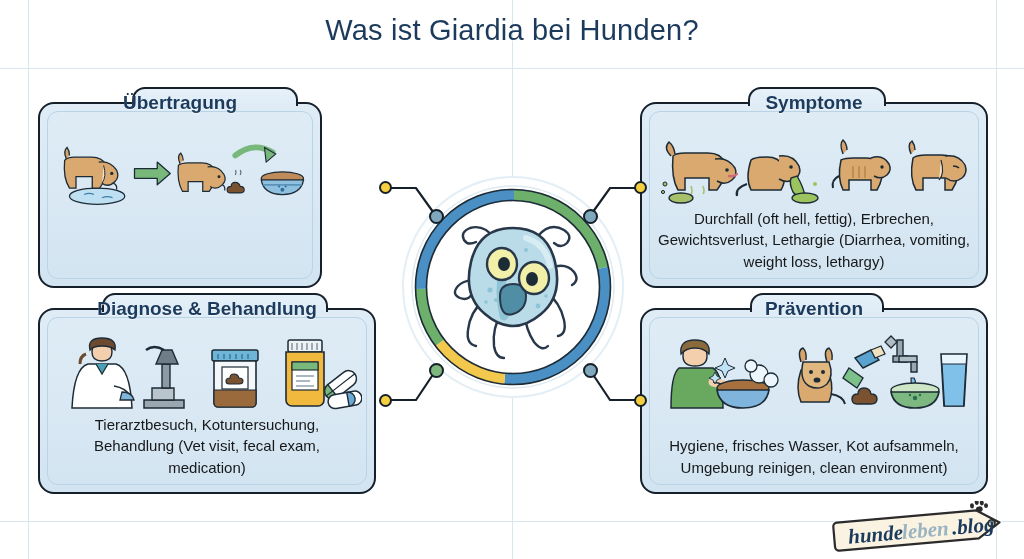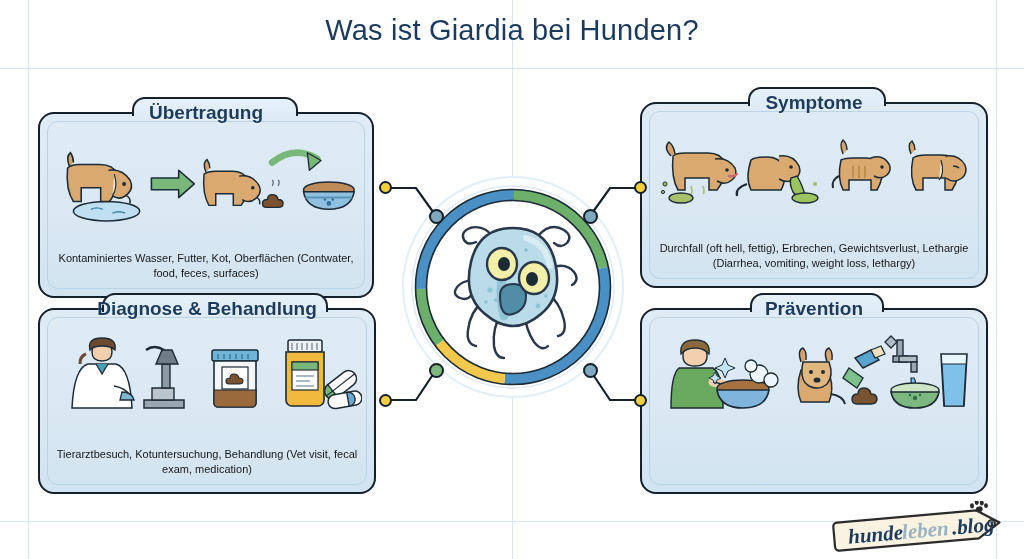--- a/index.html
+++ b/index.html
@@ -59,21 +59,21 @@
     position:absolute;left:0;right:0;top:-12px;
     text-align:center;
     font-size:19px;font-weight:bold;
     color:#1b3a5c;
     z-index:4;
     text-shadow:0 1px 0 rgba(255,255,255,.55);
   }
   .card-body{
     position:absolute;left:14px;right:14px;bottom:14px;
     text-align:center;
-    font-size:11px;line-height:1.42;
+    font-size:15px;line-height:1.42;
     color:#16181a;
     margin-top:33px;
   }
   .card-art{
     position:absolute;left:10px;right:10px;
     display:flex;align-items:flex-end;justify-content:center;
     gap:6px;
   }
 
   
@@ -105,21 +105,21 @@
 <div id="stage">
 
   <div class="grid-line grid-v" style="left:28px;"></div>
   <div class="grid-line grid-v" style="left:512px;"></div>
   <div class="grid-line grid-v" style="left:996px;"></div>
   <div class="grid-line grid-h" style="top:68px;"></div>
   <div class="grid-line grid-h" style="top:521px;"></div>
 
   <div class="title">Was ist Giardia bei Hunden?</div>
 
-  <div class="card" style="left:38px;top:112px;width:336px;height:186px;">
+  <div class="card" style="left:38px;top:102px;width:284px;height:186px;">
     <div class="card-inner-border"></div>
     <div class="card-tab" style="left:92px;width:166px;"></div>
     <div class="card-title">Übertragung</div>
 
     <div class="card-art" style="top:24px;height:86px;">
       <svg width="320" height="86" viewBox="0 0 320 86">
 
         <ellipse cx="58" cy="74" rx="34" ry="10" fill="#bfe0f2" stroke="#1d2b36" stroke-width="1.6"></ellipse>
         <path d="M42 72q6-3 12 0M64 76q7-3 13 0" stroke="#3a7fa8" stroke-width="1.4" fill="none"></path>
 
@@ -158,21 +158,20 @@
           <ellipse cx="286" cy="52" rx="26" ry="8" fill="#c08b5a" stroke="#1d2b36" stroke-width="1.5"></ellipse>
           <path d="M260 54q3 18 26 18t26-18z" fill="#8fc0e0" stroke="#1d2b36" stroke-width="1.6"></path>
           <path d="M262 60h48" stroke="#5a93b8" stroke-width="2" fill="none"></path>
           <circle cx="286" cy="66" r="2.4" fill="#2f6f9a"></circle>
           <circle cx="282" cy="62" r="1.3" fill="#2f6f9a"></circle>
           <circle cx="290" cy="62" r="1.3" fill="#2f6f9a"></circle>
         </g>
       </svg>
     </div>
 
-    <div class="card-body">Kontaminiertes Wasser, Futter, Kot, Oberflächen (Contwater, food, feces, surfaces)</div>
   </div>
 
   <div class="card" style="left:38px;top:308px;width:338px;height:186px;">
     <div class="card-inner-border"></div>
     <div class="card-tab" style="left:62px;width:226px;"></div>
     <div class="card-title">Diagnose &amp; Behandlung</div>
 
     <div class="card-art" style="top:24px;height:80px;">
       <svg width="310" height="80" viewBox="0 0 310 80">
 
@@ -333,20 +332,21 @@
           <circle cx="256" cy="64" r="2.2" fill="#2e6b4f"></circle>
           <circle cx="251" cy="61" r="1.2" fill="#2e6b4f"></circle>
           <circle cx="261" cy="61" r="1.2" fill="#2e6b4f"></circle>
 
           <path d="M282 20h26l-3 52h-20z" fill="#eaf6fd" stroke="#1d2b36" stroke-width="1.6"></path>
           <path d="M283 30h24l-2.5 42h-19z" fill="#7fc1e8" stroke="#1d2b36" stroke-width="1.2"></path>
         </g>
       </svg>
     </div>
 
+    <div class="card-body">Hygiene, frisches Wasser, Kot aufsammeln, Umgebung reinigen, clean environment)</div>
   </div>
 
   <svg class="conn" style="left:0;top:0;width:1024px;height:559px;">
 
     <path d="M386 188 H416 L436 216" stroke="#16202b" stroke-width="2.2" fill="none"></path>
 
     <path d="M386 400 H416 L436 370" stroke="#16202b" stroke-width="2.2" fill="none"></path>
 
     <path d="M640 188 H610 L590 216" stroke="#16202b" stroke-width="2.2" fill="none"></path>
 

